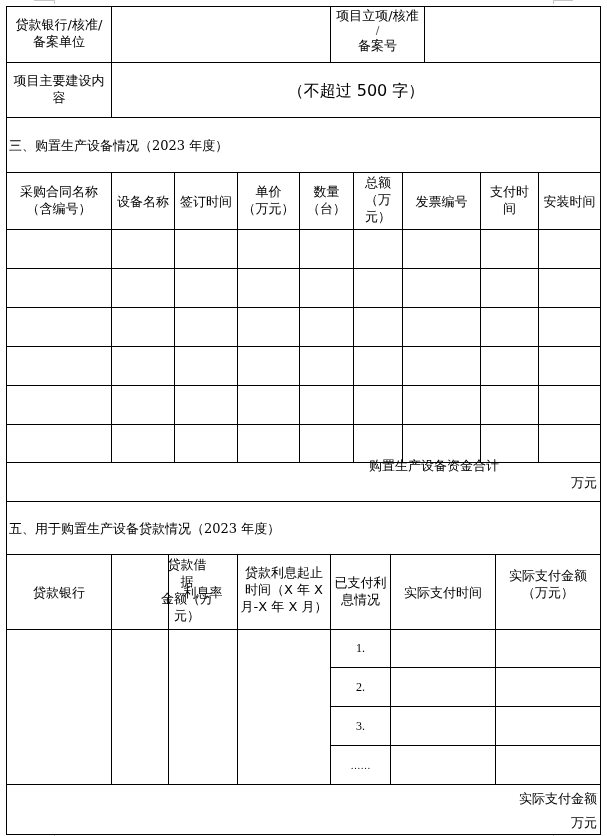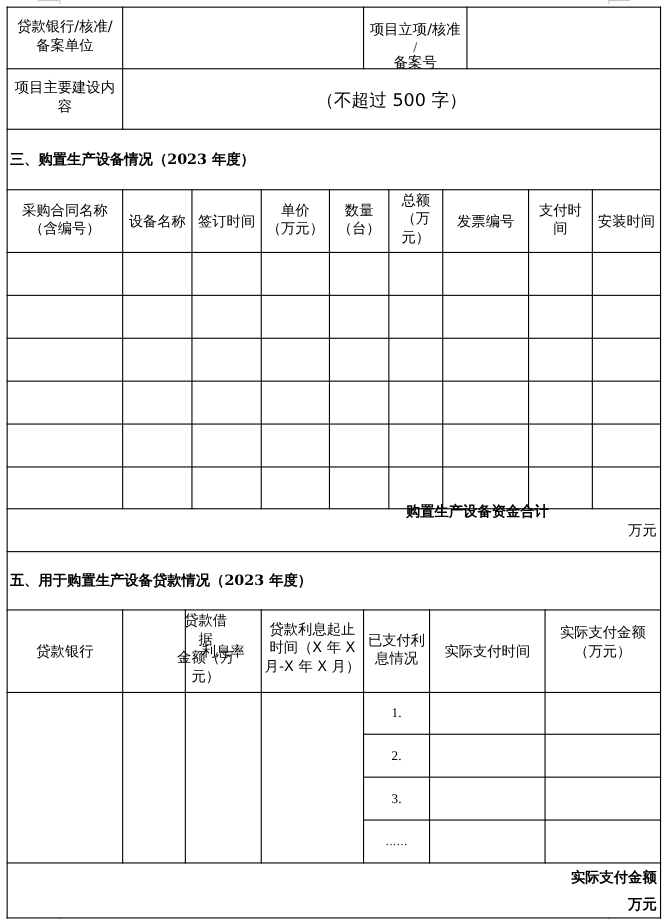--- a/index.html
+++ b/index.html
@@ -4,21 +4,21 @@
 <style>
   html, body { margin: 0; padding: 0; background: #ffffff; }
   body { width: 607px; height: 836px; position: relative; overflow: hidden;
          font-family: "DejaVu Sans", "Liberation Sans", sans-serif; color: #000; }
   .page-mark { position: absolute; background: #c8c8c8; }
   .cell { position: absolute; box-sizing: border-box; display: flex; align-items: center;
           justify-content: center; text-align: center; font-size: 13px; line-height: 17px;
           padding: 0 1px; }
   .hline { position: absolute; height: 1px; background: #000; }
   .vline { position: absolute; width: 1px; background: #000; }
-  .bold { font-family: "DejaVu Serif", "Liberation Serif", serif; font-weight: bold; font-size: 13px; }
+  .bold { font-family: "DejaVu Serif", "Liberation Serif", serif; font-weight: normal; font-size: 13px; }
   .left { justify-content: flex-start; text-align: left; padding-left: 2px; }
   .right { justify-content: flex-end; text-align: left; padding-right: 3px; }
   .serif { font-family: "Liberation Serif", "DejaVu Serif", serif; }
   .stack { display: block; }
   .stack span { display: block; }
 </style>
 </head>
 <body>
 
 <div class="page-mark" style="left:34px;top:0;width:20px;height:1px;"></div>
@@ -28,21 +28,21 @@
 <div class="page-mark" style="left:54px;top:834px;width:1px;height:2px;"></div>
 <div class="page-mark" style="left:553px;top:834px;width:1px;height:2px;"></div>
 
 <div id="form">
 
   <div class="cell stack" style="left:7px;top:7px;width:104px;height:55px;padding-top:9px;">
     <span>贷款银行/核准/</span>
     <span>备案单位</span>
   </div>
   <div class="cell" style="left:112px;top:7px;width:218px;height:55px;"></div>
-  <div class="cell stack" style="left:331px;top:7px;width:93px;height:55px;padding-top:0px;margin-top:12px;">
+  <div class="cell stack" style="left:331px;top:7px;width:93px;height:55px;padding-top:0px;">
     <span>项目立项/核准</span>
     <span style="color:#555;font-size:11px;line-height:13px;">/</span>
     <span>备案号</span>
   </div>
   <div class="cell" style="left:425px;top:7px;width:175px;height:55px;"></div>
 
   <div class="cell stack" style="left:7px;top:63px;width:104px;height:54px;padding-top:9px;">
     <span>项目主要建设内</span>
     <span>容</span>
   </div>

